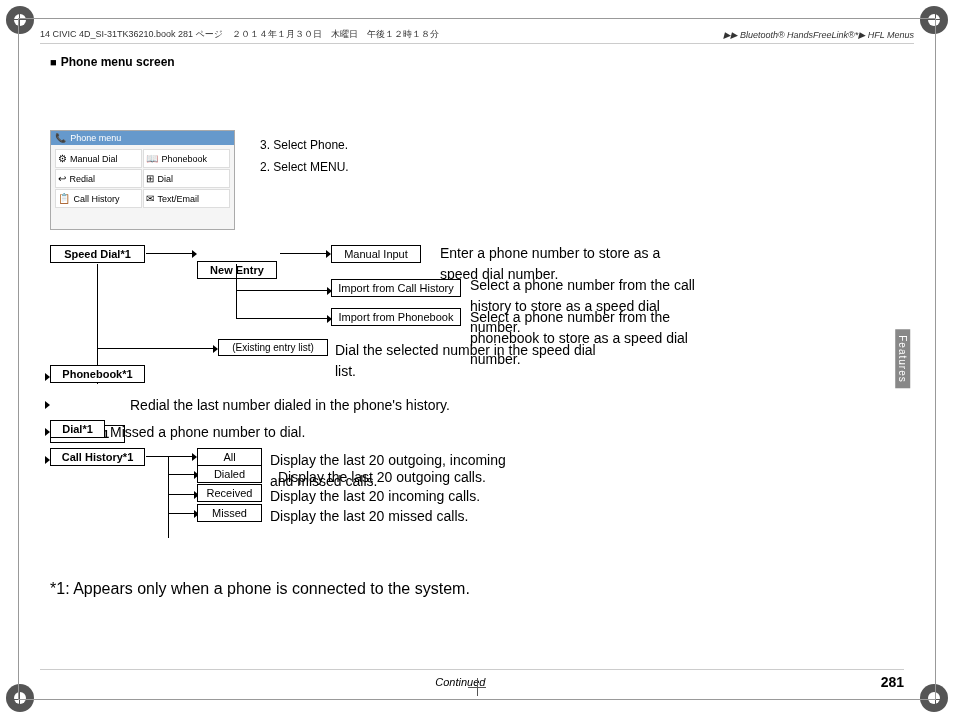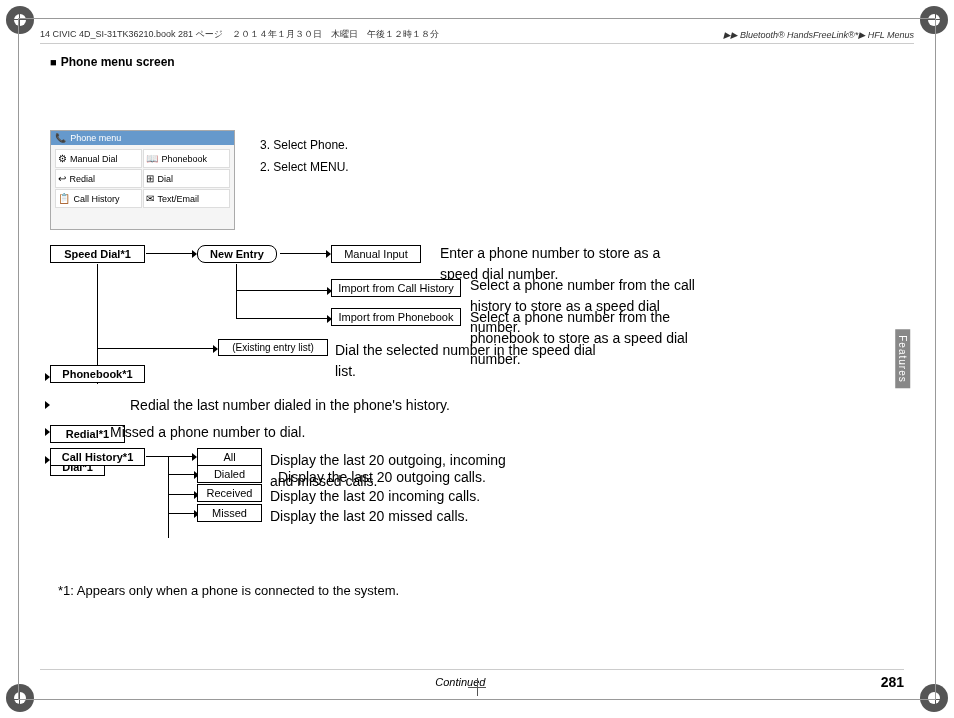--- a/index.html
+++ b/index.html
@@ -218,22 +218,21 @@
       font-size: 14px;
       line-height: 1.5;
       max-width: 260px;
     }
 
     
     .footnote {
       position: absolute;
       bottom: 10px;
       left: 0;
-      font-size: 13px;
-      margin-left: 8px;
+      font-size: 16px;
     }
 
     
     .center-cross {
       position: absolute;
       bottom: 22px;
       left: 50%;
       transform: translateX(-50%);
       width: 18px;
       height: 18px;
@@ -329,21 +328,21 @@
     <div class="flow-container">
 
       <div class="flow-box flow-box-bold" style="left:0; top:0; min-width:95px;">
         <span>Speed Dial*1</span>
       </div>
 
       <div style="position:absolute; left:96px; top:8px; width:50px; height:1px; background:#000;"></div>
 
       <div style="position:absolute; left:142px; top:5px; border-top:4px solid transparent; border-bottom:4px solid transparent; border-left:5px solid #000;"></div>
 
-      <div class="flow-box flow-box-bold" style="left:147px; top:0; min-width:80px;border-radius:8px;">
+      <div class="flow-box flow-box-bold" style="left:147px; top:16px; min-width:80px;">
         <span>New Entry</span>
       </div>
 
       <div style="position:absolute; left:230px; top:8px; width:50px; height:1px; background:#000;"></div>
       <div style="position:absolute; left:276px; top:5px; border-top:4px solid transparent; border-bottom:4px solid transparent; border-left:5px solid #000;"></div>
 
       <div class="flow-box" style="left:281px; top:0; min-width:90px;">
         <span>Manual Input</span>
       </div>
 
@@ -397,21 +396,21 @@
       <div style="position:absolute; left:-5px; top:128px; border-top:4px solid transparent; border-bottom:4px solid transparent; border-left:5px solid #000;"></div>
 
       <div class="flow-box flow-box-bold" style="left:0; top:148px; min-width:75px;margin-top:32px;">
         <span>Redial*1</span>
       </div>
       <div style="position:absolute; left:-5px; top:156px; border-top:4px solid transparent; border-bottom:4px solid transparent; border-left:5px solid #000;"></div>
       <div class="desc-text" style="left:80px; top:150px; max-width:330px;">
         <span>Redial the last number dialed in the phone's history.</span>
       </div>
 
-      <div class="flow-box flow-box-bold" style="left:0; top:175px; min-width:55px;margin-top:38px;">
+      <div class="flow-box flow-box-bold" style="left:0; top:175px; min-width:55px;">
         <span>Dial*1</span>
       </div>
       <div style="position:absolute; left:-5px; top:183px; border-top:4px solid transparent; border-bottom:4px solid transparent; border-left:5px solid #000;"></div>
       <div class="desc-text" style="left:60px; top:177px; max-width:350px;">
         <span>Missed a phone number to dial.</span>
       </div>
 
       <div class="flow-box flow-box-bold" style="left:0; top:203px; min-width:95px;">
         <span>Call History*1</span>
       </div>

